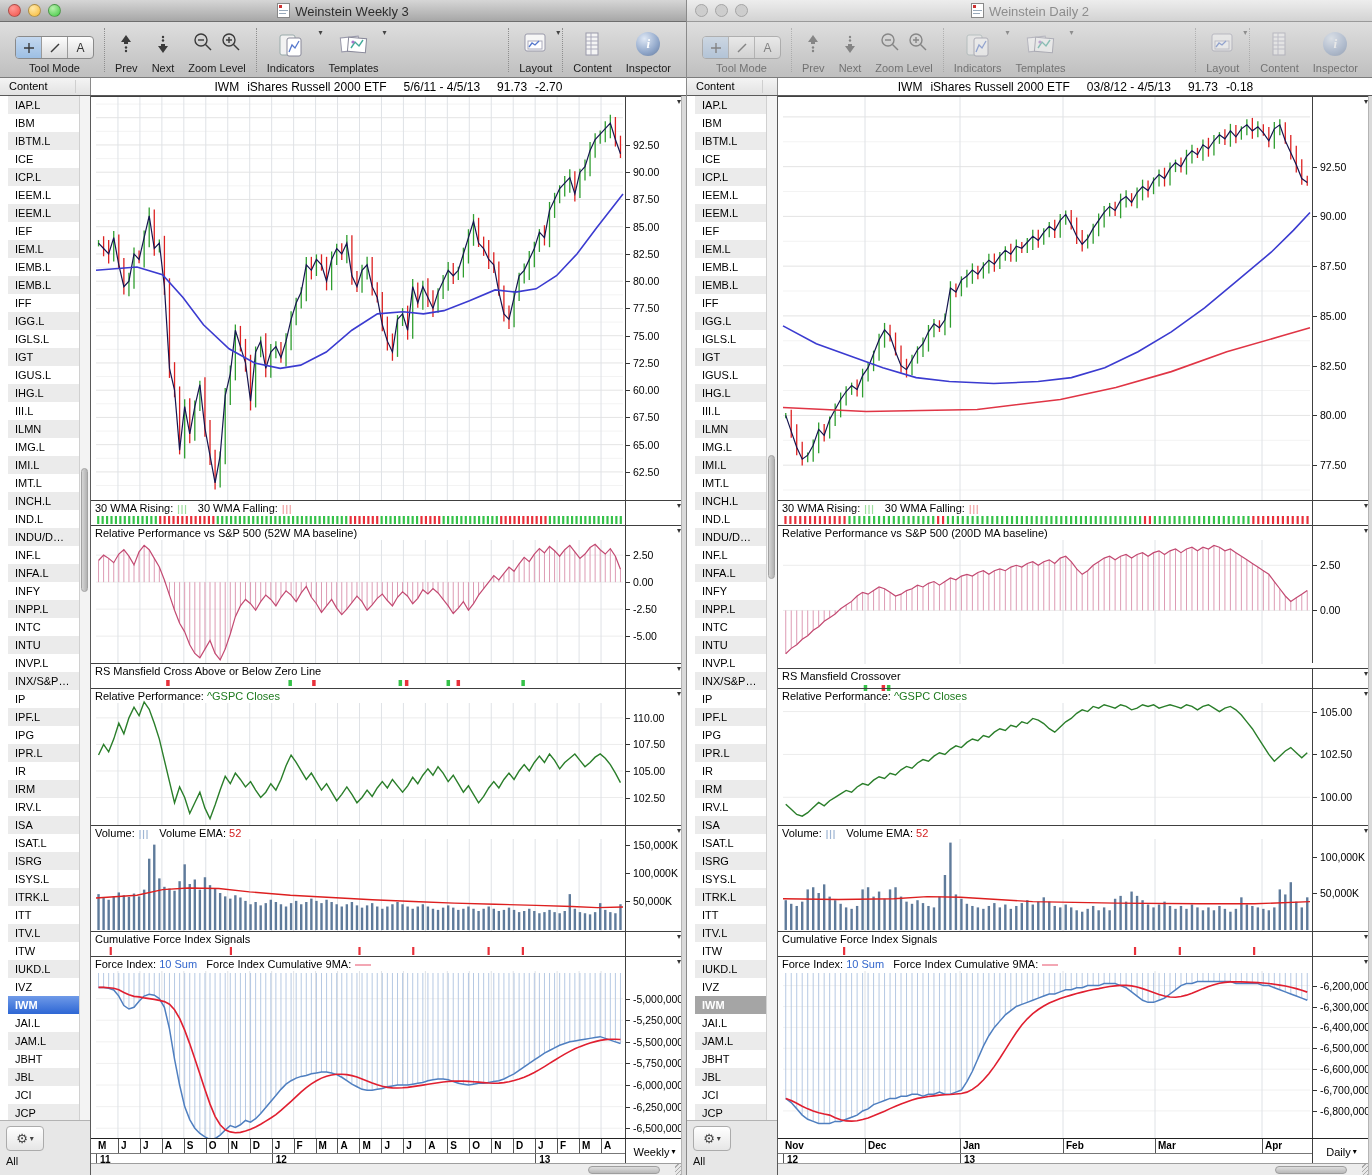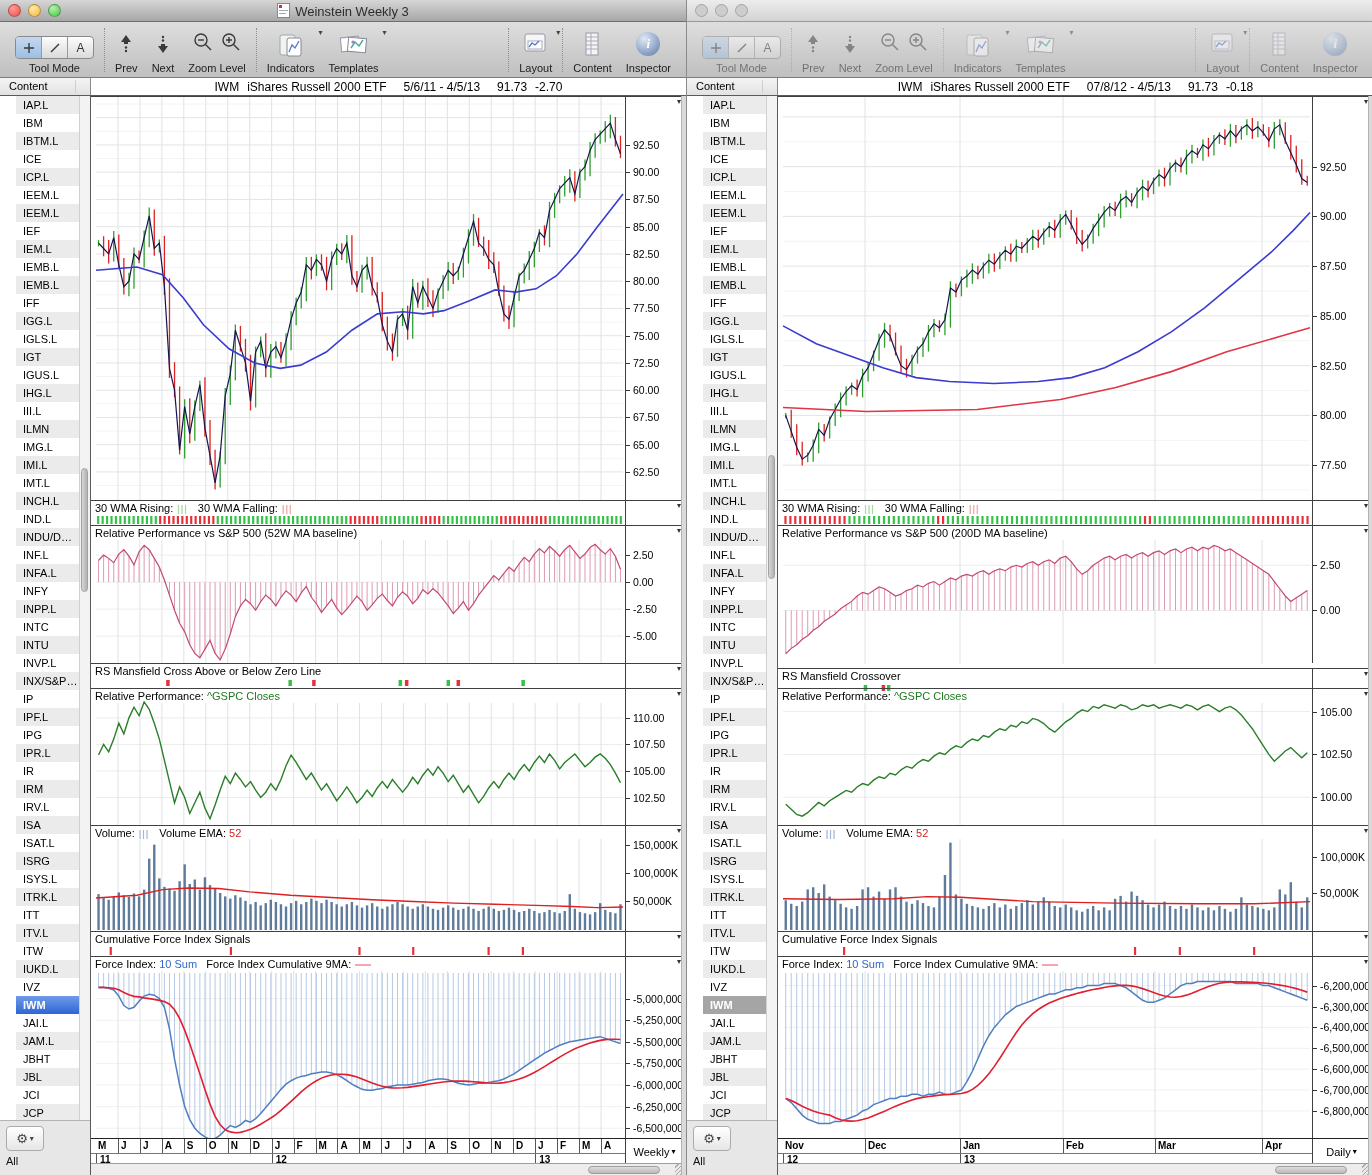--- a/index.html
+++ b/index.html
@@ -32,21 +32,21 @@
 .icon-box{height:30px;display:flex;align-items:center;justify-content:center;gap:6px}
 .ddm{position:absolute;font-size:8px;color:#444;top:2px;right:-1px}
 .insp-circle{width:24px;height:24px;border-radius:50%;background:radial-gradient(circle at 35% 28%,#dfe8f5,#8fa6c9 60%,#64799b);display:flex;align-items:center;justify-content:center;color:#fff;font-size:13px;font-style:italic;font-weight:bold;font-family:"Liberation Serif",serif}
 .hdr-row{height:18px;display:flex;border-bottom:1px solid #5a5a5a;box-sizing:border-box}
 .content-hdr{width:91px;background:linear-gradient(#f4f4f4,#e2e2e2);border-right:1px solid #8a8a8a;font-size:11px;padding-left:9px;line-height:17px;box-sizing:border-box;position:relative}
 .content-hdr:after{content:"";position:absolute;right:14px;top:2px;bottom:2px;border-left:1px solid #cfcfcf}
 .chart-hdr{flex:1;display:flex;justify-content:center;align-items:center;gap:17px;font-size:12px;color:#000;background:#fff}
 .chart-hdr .sn{display:flex;gap:8px}
 .main{position:absolute;top:96px;left:0;width:686px;height:1079px;display:flex}
 .sidebar{width:91px;border-right:1px solid #5a5a5a;position:relative;background:#fff;box-sizing:border-box;overflow:hidden}
-.slist{position:absolute;top:0;left:16px;right:10px;height:1026px;overflow:hidden}
+.slist{position:absolute;top:0;left:8px;right:10px;height:1026px;overflow:hidden}
 .srow{height:18px;line-height:18px;font-size:11px;padding-left:7px;color:#000;white-space:nowrap}
 .srow:nth-child(odd){background:#ebebeb}
 .srow.sel{background:linear-gradient(#6f9ae8,#2d66d4);color:#fff;font-weight:bold}
 .inactive .srow.sel{background:#a5a5a5;color:#fff}
 .sscroll{position:absolute;top:0;right:0;width:10px;bottom:55px;background:#f3f3f3;border-left:1px solid #d0d0d0}
 .sthumb{position:absolute;left:1px;width:7px;border-radius:4px;background:linear-gradient(90deg,#d6d6d6,#b2b2b2);border:1px solid #a2a2a2;box-sizing:border-box}
 .side-foot{position:absolute;left:0;right:0;bottom:0;height:55px;background:#e7e7e7;border-top:1px solid #b3b3b3;padding:5px 6px;box-sizing:border-box}
 .gear-btn{width:36px;height:23px;border:1px solid #ababab;border-radius:4px;background:linear-gradient(#ffffff,#e6e6e6);font-size:13px;color:#444;display:flex;align-items:center;justify-content:center;gap:2px;font-family:"DejaVu Sans",sans-serif}
 .gear-btn .dd{font-size:8px}
 .all-label{font-size:11px;margin-top:4px;color:#111}
@@ -1168,20 +1168,21 @@
         </div>
   </div>
 </div>
 <div class="window inactive" style="left:686px;border-left:1px solid #8a8a8a;">
   <div class="titlebar">
     <div class="lights">
       <span class="light l-red"></span>
       <span class="light l-yel"></span>
       <span class="light l-grn"></span>
     </div>
+    <div class="title"><span class="doc-icon"><i></i><b></b><u></u></span><span>Weinstein Daily 2</span></div>
   </div>
   <div class="toolbar">
         <div class="tb-inner">
     <div class="tbg">
       <div class="seg-wrap">
         <div class="seg sel">
                 <svg width="12" height="12">
                   <path class="tbico" d="M6 1v10M1 6h10"></path>
                 </svg>
               </div>
@@ -1285,21 +1286,21 @@
     </div>
   </div>
       </div>
   <div class="hdr-row">
     <div class="content-hdr">Content</div>
     <div class="chart-hdr">
       <span class="sn">
             <span>IWM</span>
             <span>iShares Russell 2000 ETF</span>
           </span>
-      <span>07/8/12 - 4/5/13</span>
+      <span>03/8/12 - 4/5/13</span>
       <span class="sn">
             <span>91.73</span>
             <span>-0.18</span>
           </span>
     </div>
   </div>
   <div class="main">
     <div class="sidebar">
       <div class="slist" id="list1">
             <div class="srow">IAP.L</div>

